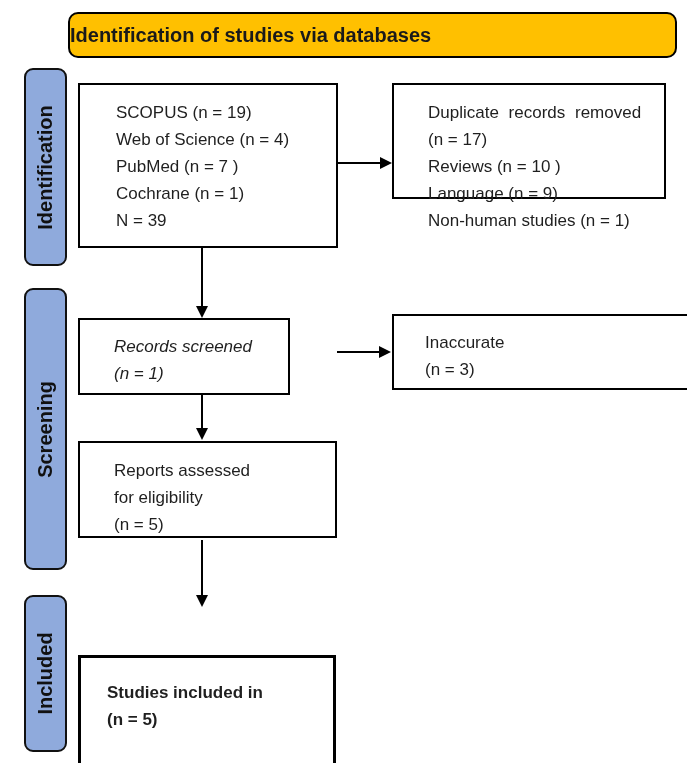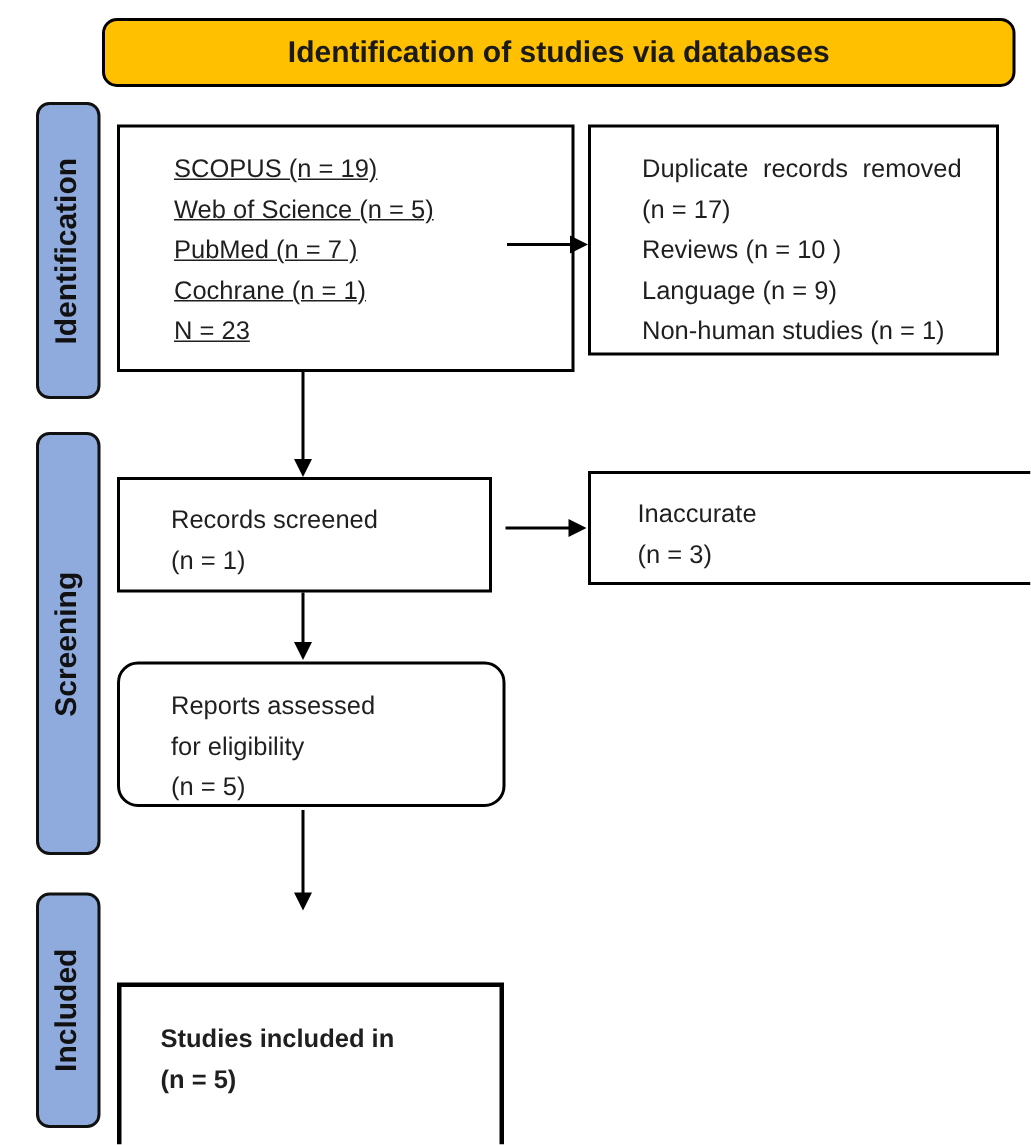--- a/index.html
+++ b/index.html
@@ -23,21 +23,21 @@
   }
   
   .banner{
     position:absolute;
     left:68px; top:12px;
     width:609px; height:46px;
     background:var(--banner-bg);
     border:2px solid var(--box-border);
     border-radius:10px;
     box-sizing:border-box;
-    display:flex; align-items:center; justify-content:center;
+    display:flex; align-items:center; justify-content:flex-start;
     font-size:20px; font-weight:bold; color:#1a1a1a;
   }
   
   .stage-tab{
     position:absolute;
     left:24px; width:43px;
     background:var(--stage-bg);
     border:2px solid #111;
     border-radius:9px;
     box-sizing:border-box;
@@ -53,25 +53,25 @@
   .tab-screening     { top:288px; height:282px; }
   .tab-included      { top:595px; height:157px; }
   
   .fbox{
     position:absolute;
     background:#ffffff;
     border:2px solid var(--box-border);
     box-sizing:border-box;
     font-size:17px; line-height:27px; color:var(--text);
   }
-  .box-databases { left:78px;  top:83px;  width:305px; height:165px; padding:14px 18px 0 36px;text-decoration:underline; }
-  .box-removed   { left:392px; top:83px;  width:274px; height:154px; padding:14px 4px 0 34px; }
-  .box-screened  { left:78px;  top:318px; width:250px; height:77px;  padding:13px 8px 0 34px; }
+  .box-databases { left:78px;  top:83px;  width:260px; height:165px; padding:14px 18px 0 36px; }
+  .box-removed   { left:392px; top:83px;  width:274px; height:116px; padding:14px 4px 0 34px; }
+  .box-screened  { left:78px;  top:318px; width:212px; height:77px;  padding:13px 8px 0 34px;font-style:italic; }
   .box-inaccurate{ left:392px; top:314px; width:320px; height:76px;  padding:13px 16px 0 31px; }
-  .box-assessed  { left:78px;  top:441px; width:259px; height:97px;  padding:14px 8px 0 34px;border-radius:14px; }
+  .box-assessed  { left:78px;  top:441px; width:259px; height:97px;  padding:14px 8px 0 34px; }
   .box-included  { left:78px;  top:607px; width:258px; height:130px; padding:21px 8px 0 26px;
                    border-width:3px; font-weight:bold;margin-top:48px; }
   .wide-words{ word-spacing:5px; }
   
   .aline{ position:absolute; background:#000; }
   .ahead{ position:absolute; width:0; height:0; }
   .ahead.right{ border-top:6px solid transparent; border-bottom:6px solid transparent; border-left:12px solid #000; }
   .ahead.down { border-left:6px solid transparent; border-right:6px solid transparent; border-top:12px solid #000; }
   .h1-line{ left:338px; top:161.5px; width:44px; height:2.5px; }
   .h1-head{ left:380px; top:157px; }
@@ -98,24 +98,24 @@
   </div>
   <div class="stage-tab tab-screening">
     <span class="vtext">Screening</span>
   </div>
   <div class="stage-tab tab-included">
     <span class="vtext">Included</span>
   </div>
 
   <div class="fbox box-databases">
     <div>SCOPUS (n = 19)</div>
-    <div>Web of Science (n = 5)</div>
+    <div>Web of Science (n = 4)</div>
     <div>PubMed (n = 7 )</div>
     <div>Cochrane (n = 1)</div>
-    <div>N = 23</div>
+    <div>N = 39</div>
   </div>
 
   <div class="fbox box-removed">
     <div class="wide-words">Duplicate records removed</div>
     <div>(n = 17)</div>
     <div>Reviews (n = 10 )</div>
     <div>Language (n = 9)</div>
     <div>Non-human studies (n = 1)</div>
   </div>
 

